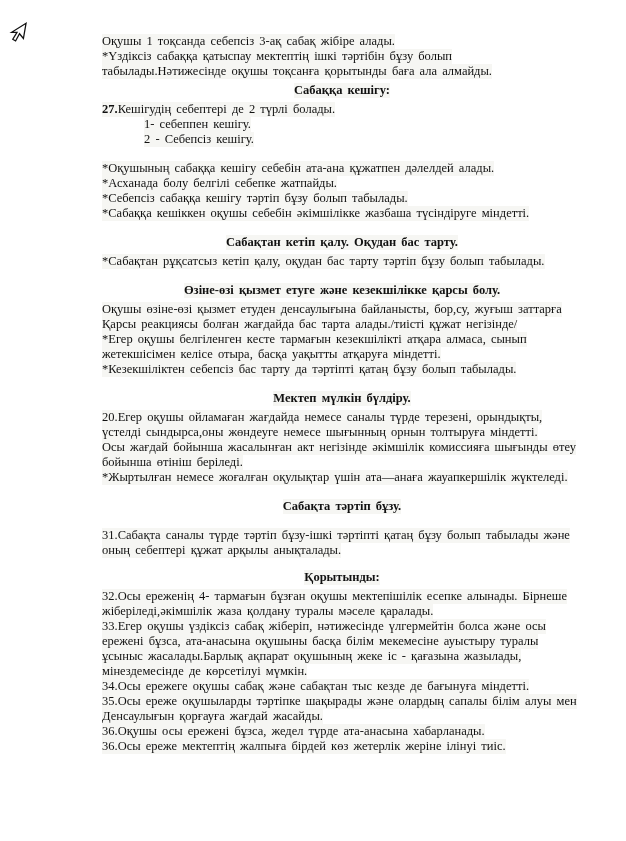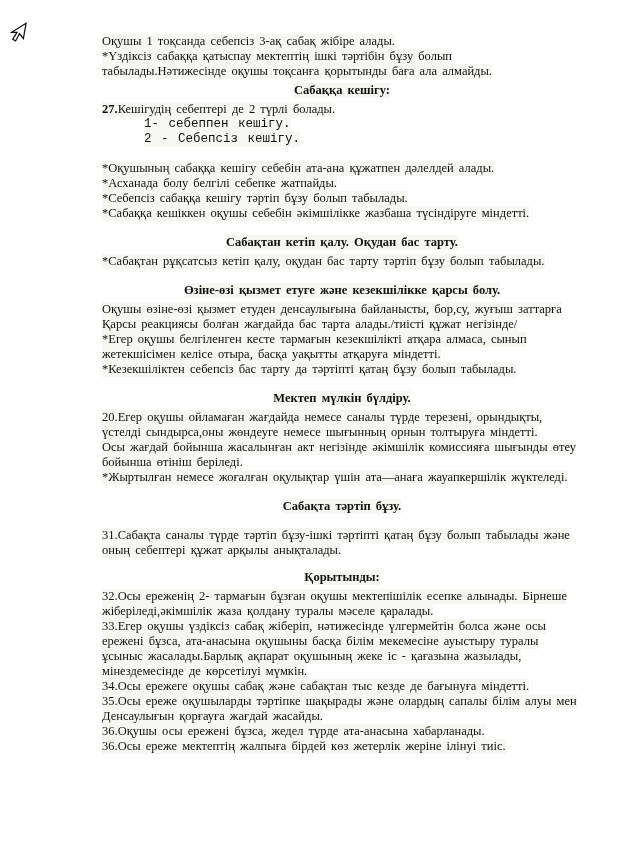--- a/index.html
+++ b/index.html
@@ -35,21 +35,21 @@
     height: 15px;
     width: fit-content;
     background: #f6f6f3;
   }
   .heading {
     font-weight: bold;
     width: fit-content;
     margin: 4px auto;
     background: #f6f6f3;
   }
-  .indent { margin-left: 42px; font-family: Liberation Mono, monospace; }
+  .indent { margin-left: 42px; }
   .gap { margin-top: 14px; }
   .gap-sm { margin-top: 12px; }
   b { font-weight: bold; }
 </style>
 </head>
 <body>
 
 <div class="screen">
 
   <div class="cursor">
@@ -92,21 +92,21 @@
     <div class="ln">үстелді сындырса,оны жөндеуге немесе шығынның орнын толтыруға міндетті.</div>
     <div class="ln">Осы жағдай бойынша жасалынған акт негізінде әкімшілік комиссияға шығынды өтеу</div>
     <div class="ln">бойынша өтініш беріледі.</div>
     <div class="ln">*Жыртылған немесе жоғалған оқулықтар үшін ата—анаға жауапкершілік жүктеледі.</div>
 
     <div class="ln heading gap">Сабақта тәртіп бұзу.</div>
     <div class="ln gap">31.Сабақта саналы түрде тәртіп бұзу-ішкі тәртіпті қатаң бұзу болып табылады және</div>
     <div class="ln">оның себептері құжат арқылы анықталады.</div>
 
     <div class="ln heading gap-sm">Қорытынды:</div>
-    <div class="ln">32.Осы ереженің 2- тармағын бұзған оқушы мектепішілік есепке алынады. Бірнеше</div>
+    <div class="ln">32.Осы ереженің 4- тармағын бұзған оқушы мектепішілік есепке алынады. Бірнеше</div>
     <div class="ln">жіберіледі,әкімшілік жаза қолдану туралы мәселе қаралады.</div>
     <div class="ln">33.Егер оқушы үздіксіз сабақ жіберіп, нәтижесінде үлгермейтін болса және осы</div>
     <div class="ln">ережені бұзса, ата-анасына оқушыны басқа білім мекемесіне ауыстыру туралы</div>
     <div class="ln">ұсыныс жасалады.Барлық ақпарат оқушының жеке іс - қағазына жазылады,</div>
     <div class="ln">мінездемесінде де көрсетілуі мүмкін.</div>
     <div class="ln">34.Осы ережеге оқушы сабақ және сабақтан тыс кезде де бағынуға міндетті.</div>
     <div class="ln">35.Осы ереже оқушыларды тәртіпке шақырады және олардың сапалы білім алуы мен</div>
     <div class="ln">Денсаулығын қорғауға жағдай жасайды.</div>
     <div class="ln">36.Оқушы осы ережені бұзса, жедел түрде ата-анасына хабарланады.</div>
     <div class="ln">36.Осы ереже мектептің жалпыға бірдей көз жетерлік жеріне ілінуі тиіс.</div>

